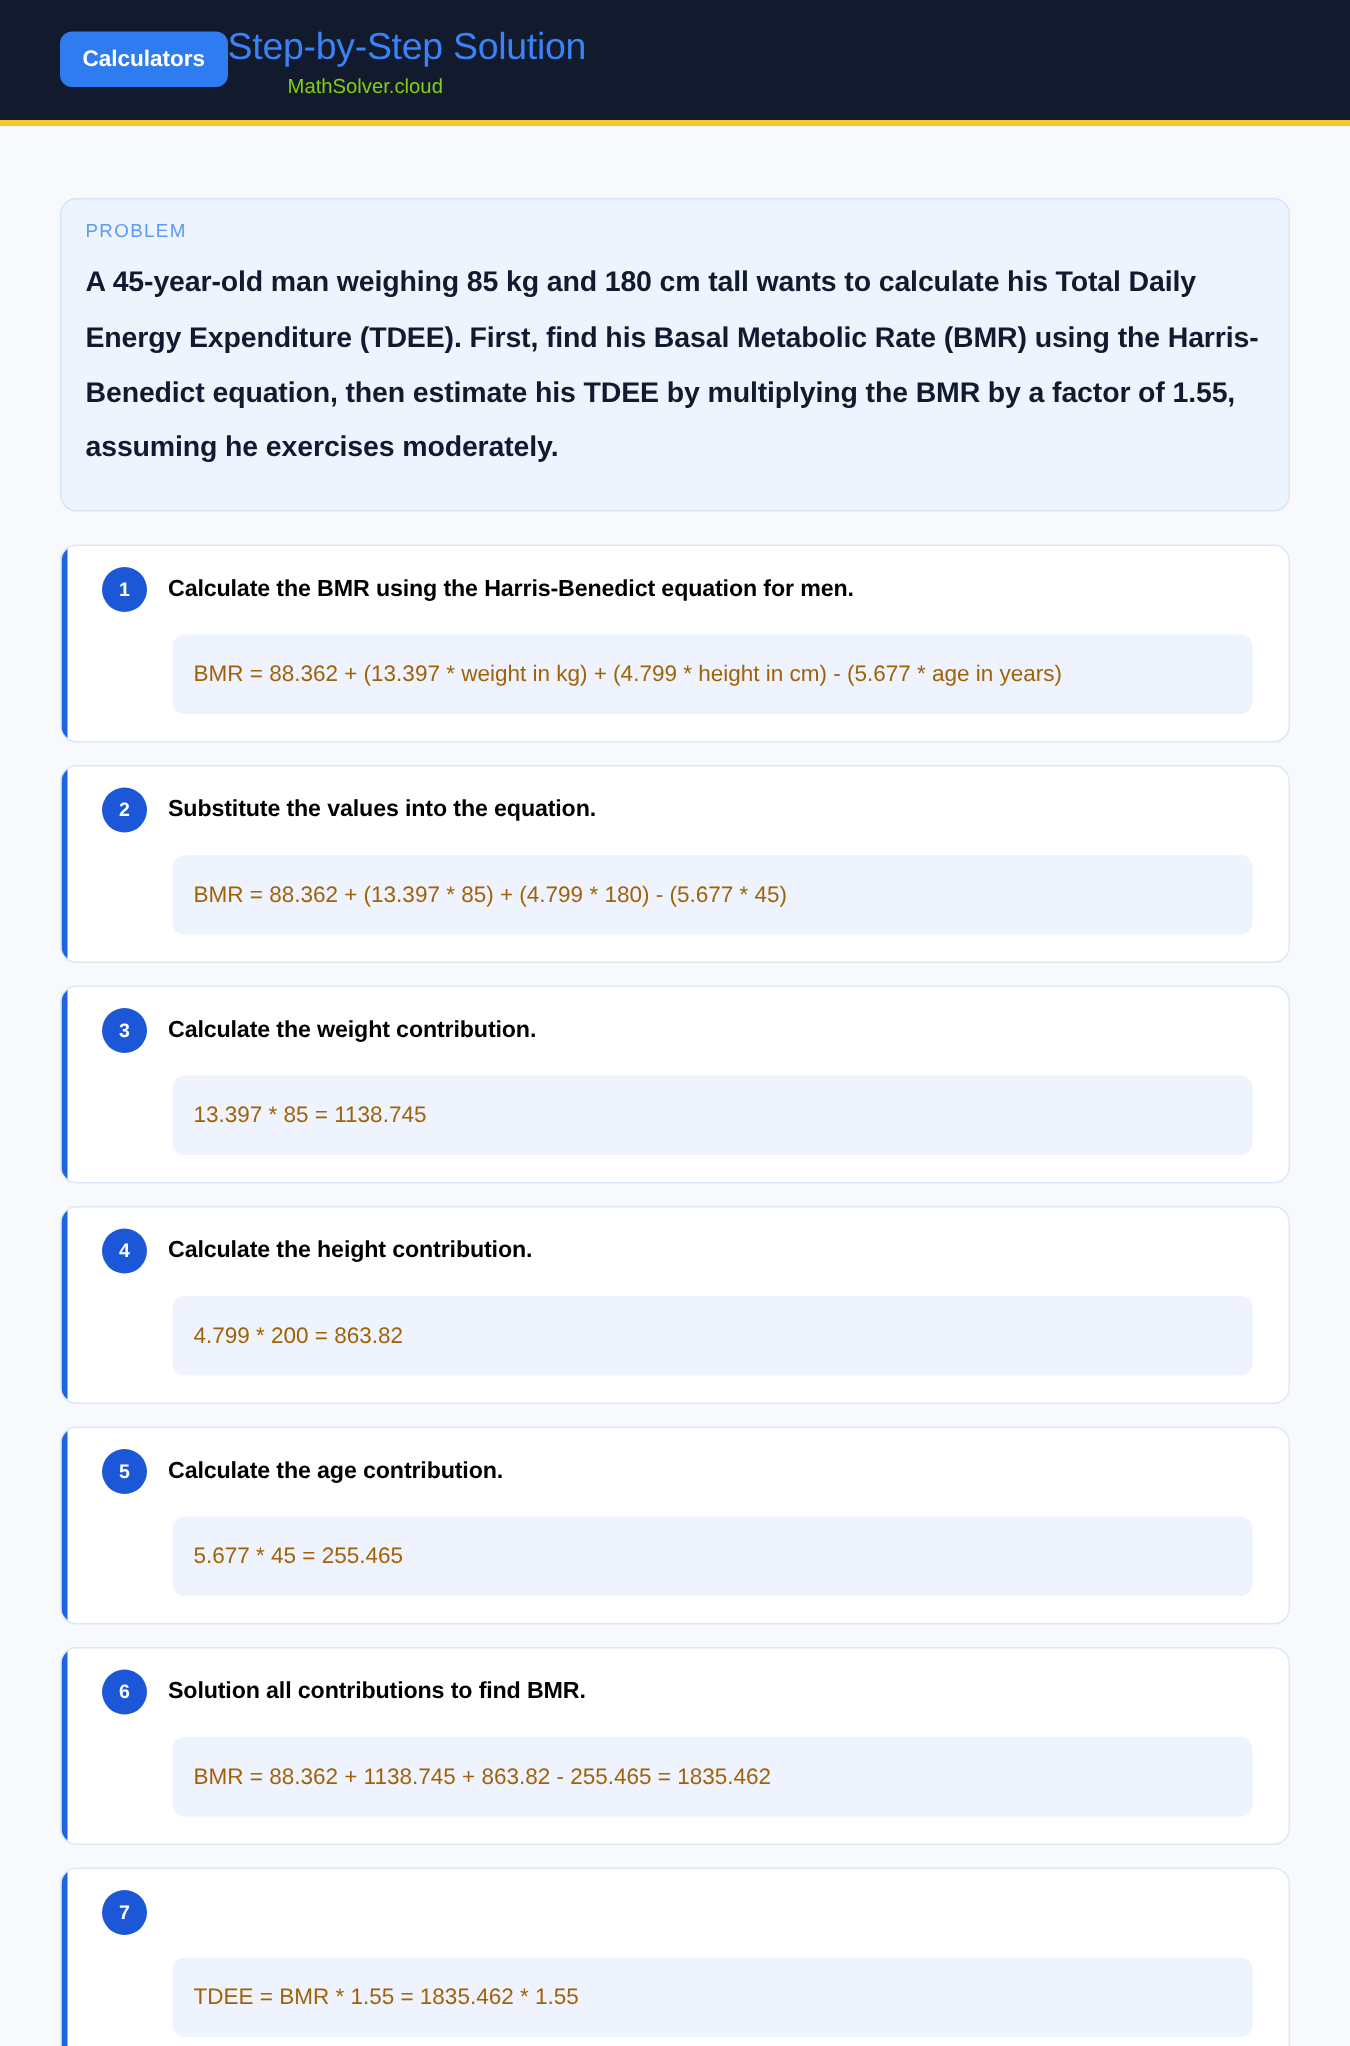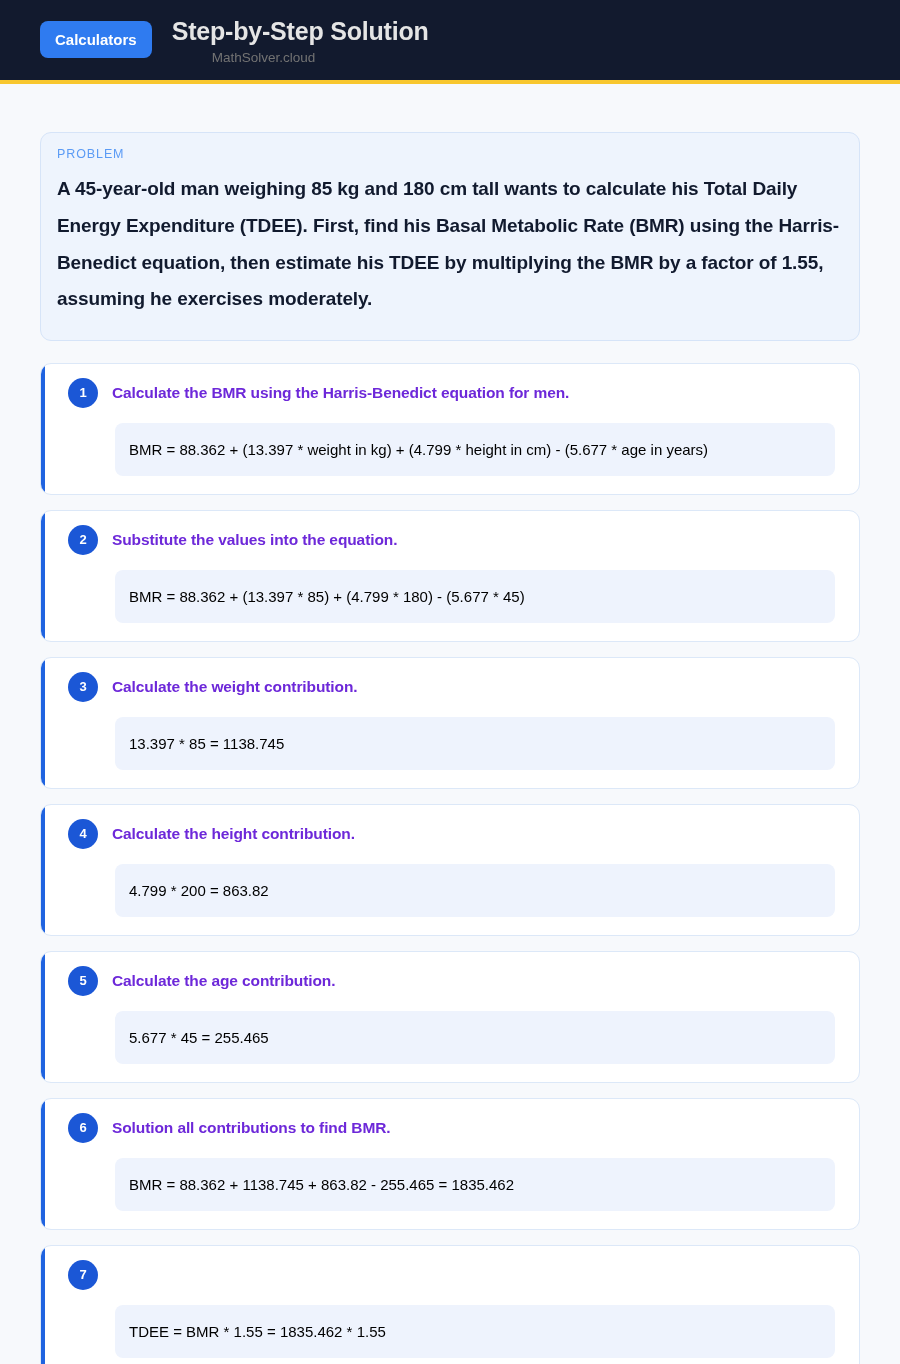--- a/index.html
+++ b/index.html
@@ -18,44 +18,43 @@
     flex-direction: column;
     background: #f7f9fc;
   }
 
   
   .header {
     background: #121a2e;
     padding: 16px 40px 14px 40px;
     display: flex;
     align-items: flex-start;
-    gap: 20px;
     border-bottom: 4px solid #f8c72e;
   }
   .brand-badge {
     background: #2f7bf0;
     color: #ffffff;
     font-size: 15px;
     font-weight: bold;
     padding: 11px 15px;
     border-radius: 8px;
     white-space: nowrap;
     line-height: 1;
     margin-top: 5px;
   }
   .header-text { display: flex; flex-direction: column; gap: 5px; padding-top: 1px; }
   .header-title {
-    color: #e5e5e5;
+    color: #3b82f6;
     font-size: 25px;
-    font-weight: bold;
+    font-weight: normal;
     line-height: 1.12;
     letter-spacing: -0.2px;
   }
   .header-subtitle {
-    color: #737373;
+    color: #84cc16;
     font-size: 13.5px;
     line-height: 1.2;
     padding-left: 40px;
   }
 
   
   .content {
     flex: 1;
     padding: 36px 40px 30px 40px;
     display: flex;
@@ -116,33 +115,33 @@
     background: #1b57d6;
     color: #ffffff;
     font-size: 13px;
     font-weight: bold;
     display: flex;
     align-items: center;
     justify-content: center;
     margin-top: -2px;
   }
   .step-title {
-    color: #6d28d9;
+    color: #000000;
     font-size: 15.5px;
     font-weight: bold;
     line-height: 1.35;
     letter-spacing: -0.1px;
     padding-top: 3px;
   }
   .step-formula {
     margin: 15px 8px 0 58px;
     background: #eef3fd;
     border-radius: 8px;
     padding: 16px 14px;
-    color: #000000;
+    color: #a16207;
     font-size: 15px;
     line-height: 1.4;
   }
 </style>
 </head>
 <body>
 
 <div class="page">
 
   <div class="header">

